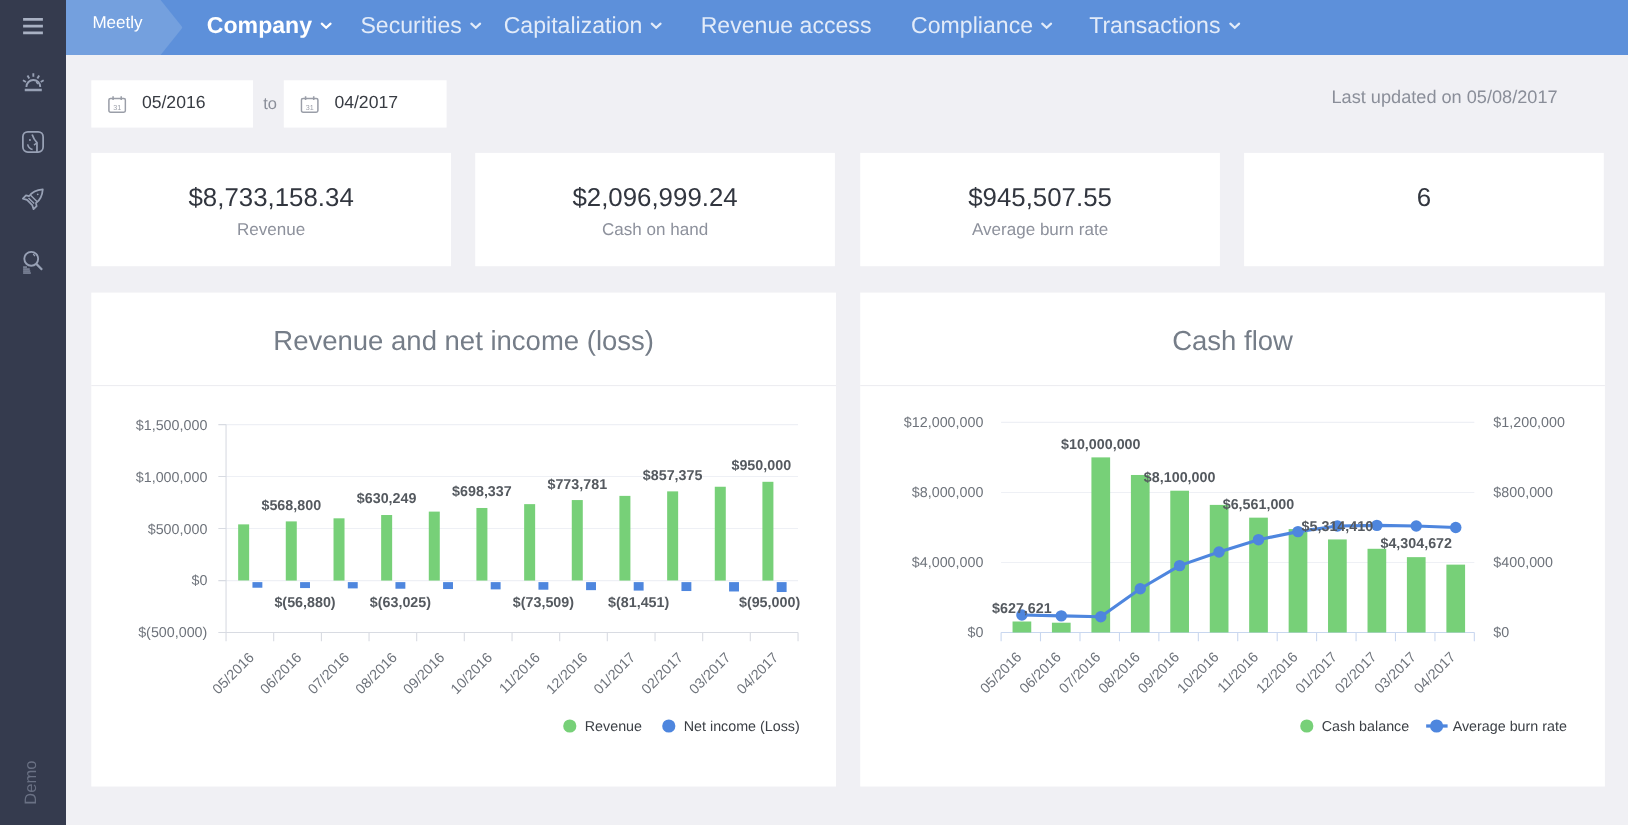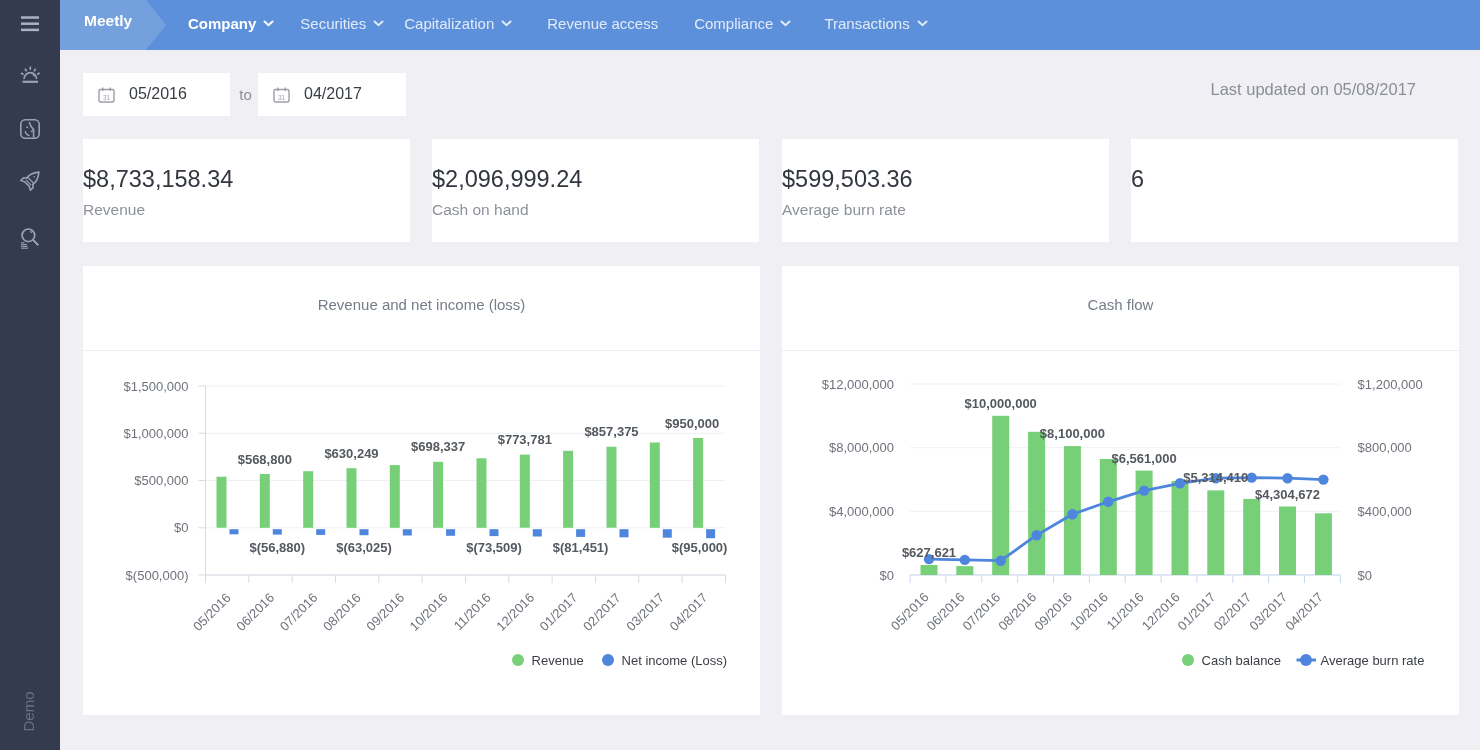--- a/index.html
+++ b/index.html
@@ -1,33 +1,33 @@
 <!DOCTYPE html>
 <html><head><meta charset="utf-8">
 <style>
 * { margin:0; padding:0; box-sizing:border-box; }
 html,body { width:1480px; height:750px; font-family:"Liberation Sans",sans-serif; background:#f0f0f4; overflow:hidden; }
 .sidebar { position:absolute; left:0; top:0; width:60px; height:750px; background:#353b4e; z-index:5; }
 .topbar { position:absolute; left:60px; top:0; width:1420px; height:50px; background:#5d90da; }
 .crumb { position:absolute; left:0; top:0; width:106px; height:50px; background:#74a0de;
   clip-path:polygon(0 0, 86px 0, 106px 25px, 86px 50px, 0 50px); }
-.crumb span { position:absolute; left:24px; top:12px; color:#fff; font-weight:bold; font-size:15.5px; }
-.nav { position:absolute; top:0; height:47px; display:flex; align-items:center; color:rgba(255,255,255,0.82); font-size:15px; }
+.crumb span { position:absolute; left:24px; top:12px; color:#fff; font-weight:normal; font-size:15.5px; }
+.nav { position:absolute; top:0; height:47px; display:flex; align-items:center; color:rgba(255,255,255,0.82); font-size:21px; }
 .nav .it { display:flex; align-items:center; }
 .nav svg { margin-left:7px; }
 .content { position:absolute; left:60px; top:50px; width:1375px; height:700px; background:#f0f0f4; }
 .datebox { position:absolute; top:23px; height:43px; background:#fff; display:flex; align-items:center; }
 .datebox .txt { font-size:16px; color:#383c43; position:relative; top:-1px; }
 .to { position:absolute; top:23px; left:177px; width:17px; height:43px; line-height:43px; text-align:center; color:#8a8e99; font-size:15px; }
 .lastupd { position:absolute; top:30px; right:19px; color:#8a8e99; font-size:16.5px; }
-.stat { position:absolute; top:89px; width:327px; height:103px; background:#fff; }
+.stat { position:absolute; top:89px; width:327px; height:103px; background:#fff; text-align:center; }
 .stat .num { margin-top:27px; font-size:23.5px; color:#32363f; }
 .stat .lbl { margin-top:8px; font-size:15.5px; color:#8d919c; }
 .card { position:absolute; top:216px; width:677px; height:449px; background:#fff; }
-.card h2 { position:absolute; top:30px; width:100%; text-align:center; font-weight:normal; font-size:15px; color:#757d88; }
+.card h2 { position:absolute; top:30px; width:100%; text-align:center; font-weight:normal; font-size:25px; color:#757d88; }
 .card .div { position:absolute; top:84px; left:0; width:677px; height:1px; background:#ededf1; }
 .ax { font-size:13px; fill:#6e737b; }
 .val { font-size:13px; font-weight:bold; fill:#54595f; }
 .leg { font-size:13px; fill:#3c4046; }
 .icon { position:absolute; left:0; width:60px; display:flex; justify-content:center; }
 .demo { position:absolute; left:-2px; bottom:30px; width:60px; text-align:center; color:#6a7184; font-size:15px; transform:rotate(-90deg); }
 </style></head>
 <body>
 <div class="sidebar">
   <svg class="icon" style="top:14px" width="22" height="22" viewBox="0 0 22 22">
@@ -118,21 +118,21 @@
 
   <div class="stat" style="left:23px">
       <div class="num">$8,733,158.34</div>
       <div class="lbl">Revenue</div>
     </div>
   <div class="stat" style="left:372px">
       <div class="num">$2,096,999.24</div>
       <div class="lbl">Cash on hand</div>
     </div>
   <div class="stat" style="left:722px">
-      <div class="num">$599,503.36</div>
+      <div class="num">$945,507.55</div>
       <div class="lbl">Average burn rate</div>
     </div>
   <div class="stat" style="left:1071px">
       <div class="num">6</div>
     </div>
 
   <div class="card" style="left:23px">
     <h2>Revenue and net income (loss)</h2>
       <div class="div"></div>
     <svg width="677" height="449" viewBox="0 0 677 449" style="position:absolute;top:0;left:0">

